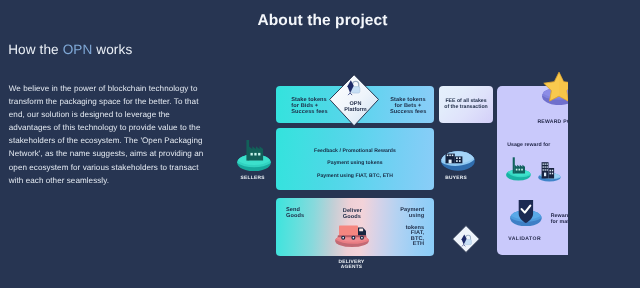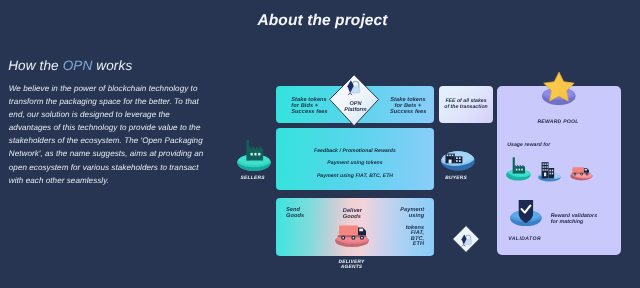--- a/index.html
+++ b/index.html
@@ -1,23 +1,23 @@
 <!DOCTYPE html>
 <html><head>
 <meta charset="utf-8">
 <style>
   html,body{margin:0;padding:0;}
   body{width:640px;height:288px;overflow:hidden;background:#273552;
        font-family:"Liberation Sans",sans-serif;-webkit-font-smoothing:antialiased;text-rendering:geometricPrecision;}
-  .page{position:relative;width:640px;height:288px;overflow:hidden;font-style:italic;}
+  .page{position:relative;width:568px;height:288px;overflow:hidden;}
 
   
   .title{position:absolute;left:2.5px;top:11.5px;width:640px;text-align:center;
          color:#f4f7fb;font-size:15.5px;font-weight:700;letter-spacing:.1px;}
-  .h2{position:absolute;left:8.2px;top:58px;font-size:13.6px;color:#e9eef5;font-weight:400;
+  .h2{position:absolute;left:8.2px;top:42px;font-size:13.6px;color:#e9eef5;font-weight:400;
       letter-spacing:.1px;}
   .h2 .opn{color:#7fa8d6;}
   .para{position:absolute;left:8.8px;top:82px;width:200px;font-size:8.1px;
         line-height:13.1px;color:#e3e9f1;letter-spacing:.05px;}
 
   
   .card{position:absolute;border-radius:4px;}
   .card1{left:276px;top:86px;width:158px;height:37px;
          background:linear-gradient(95deg,#33e3dd 0%,#3fdfe1 16%,#4bd9e5 31%,#56d6ea 45%,#65d3f0 61%,#76cff4 78%,#8acdf8 100%);}
   .card2{left:276px;top:128px;width:158px;height:62px;

